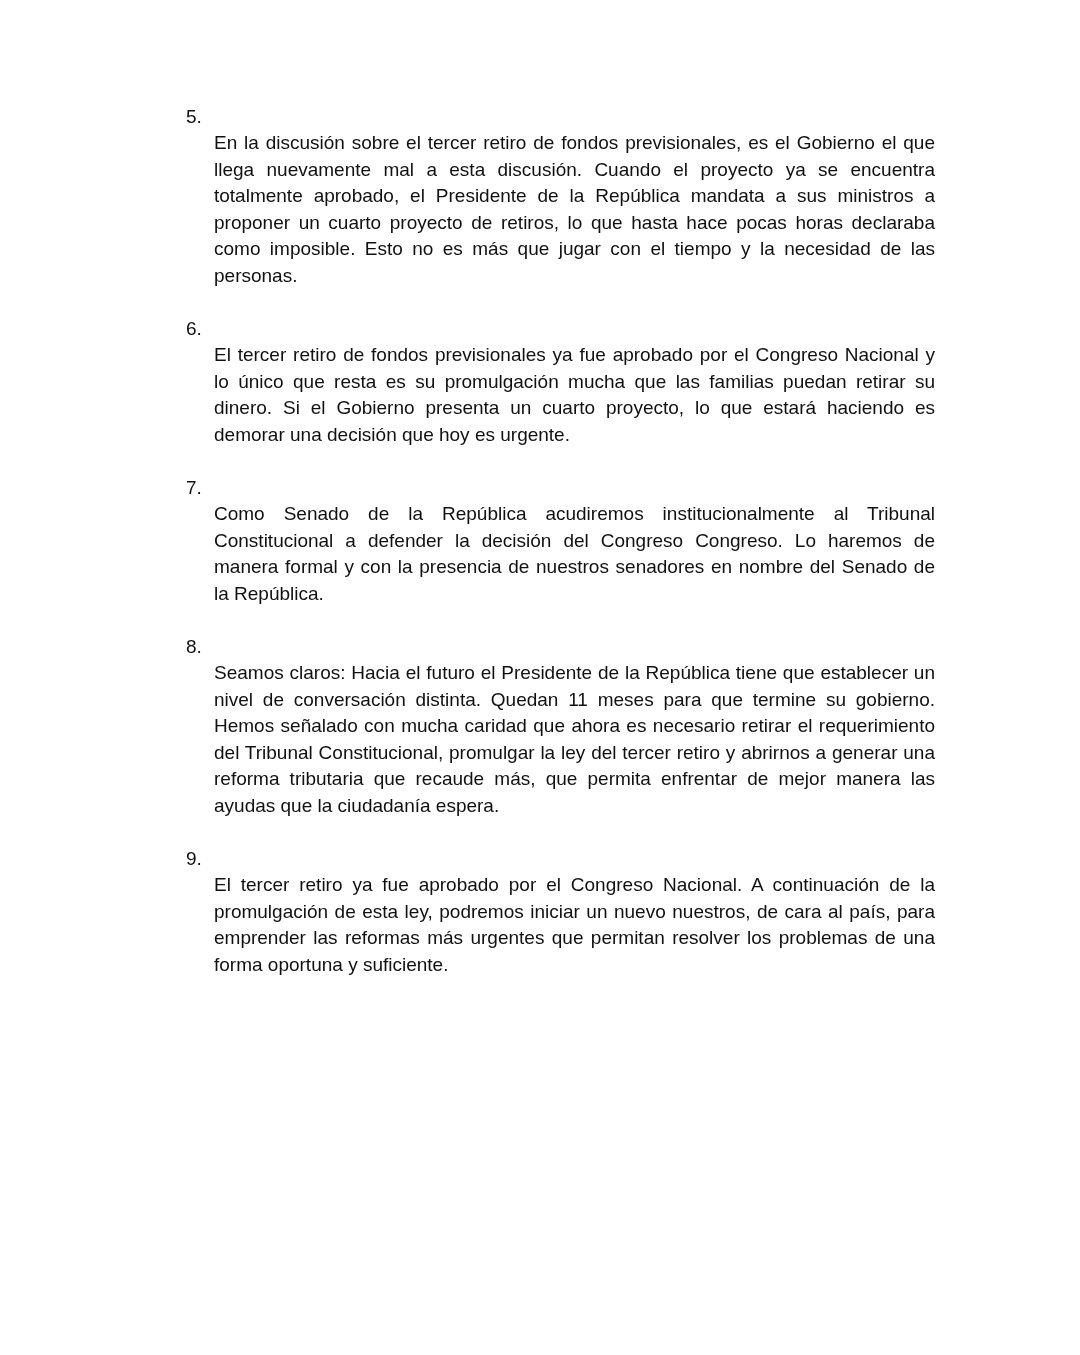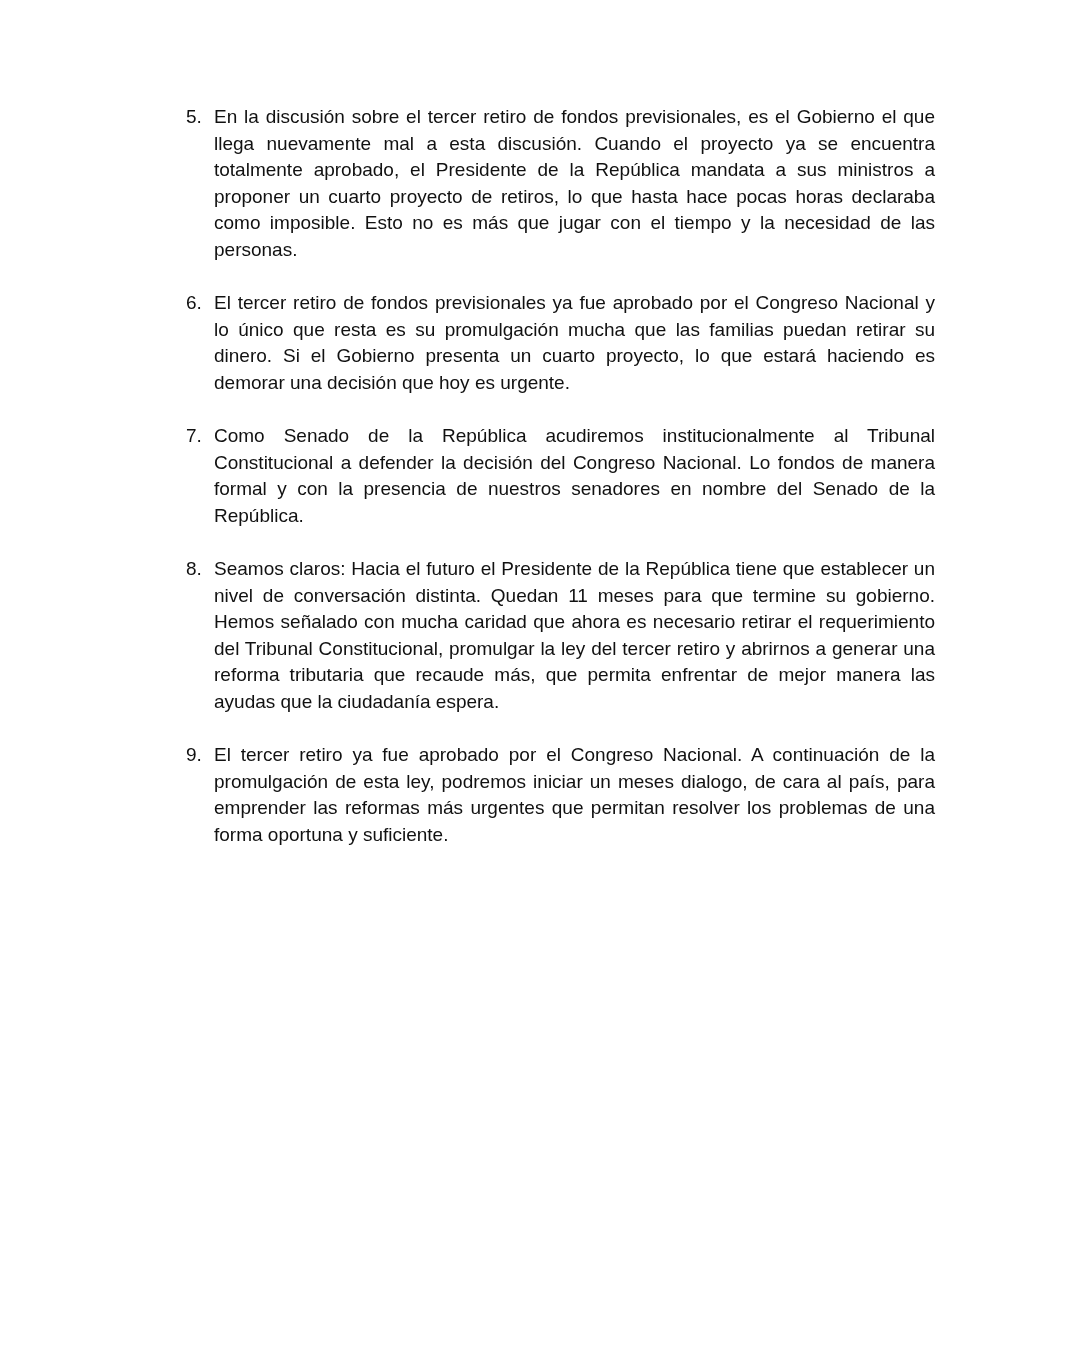--- a/index.html
+++ b/index.html
@@ -29,45 +29,46 @@
     line-height: 26.5px;
   }
   .item-number {
     flex: 0 0 28px;
     text-align: left;
     white-space: nowrap;
   }
   .item-text {
     flex: 1 1 auto;
     text-align: justify;
+    margin-top: 26px;
   }
 </style>
 </head>
 <body>
 
 <div class="page">
 
   <div class="list-item">
     <span class="item-number">5.</span>
     <span class="item-text">En la discusión sobre el tercer retiro de fondos previsionales, es el Gobierno el que llega nuevamente mal a esta discusión. Cuando el proyecto ya se encuentra totalmente aprobado, el Presidente de la República mandata a sus ministros a proponer un cuarto proyecto de retiros, lo que hasta hace pocas horas declaraba como imposible. Esto no es más que jugar con el tiempo y la necesidad de las personas.</span>
   </div>
 
   <div class="list-item">
     <span class="item-number">6.</span>
     <span class="item-text">El tercer retiro de fondos previsionales ya fue aprobado por el Congreso Nacional y lo único que resta es su promulgación mucha que las familias puedan retirar su dinero. Si el Gobierno presenta un cuarto proyecto, lo que estará haciendo es demorar una decisión que hoy es urgente.</span>
   </div>
 
   <div class="list-item">
     <span class="item-number">7.</span>
-    <span class="item-text">Como Senado de la República acudiremos institucionalmente al Tribunal Constitucional a defender la decisión del Congreso Nacional. Lo fondos de manera formal y con la presencia de nuestros senadores en nombre del Senado de la República.</span>
+    <span class="item-text">Como Senado de la República acudiremos institucionalmente al Tribunal Constitucional a defender la decisión del Congreso Congreso. Lo haremos de manera formal y con la presencia de nuestros senadores en nombre del Senado de la República.</span>
   </div>
 
   <div class="list-item">
     <span class="item-number">8.</span>
     <span class="item-text">Seamos claros: Hacia el futuro el Presidente de la República tiene que establecer un nivel de conversación distinta. Quedan 11 meses para que termine su gobierno. Hemos señalado con mucha caridad que ahora es necesario retirar el requerimiento del Tribunal Constitucional, promulgar la ley del tercer retiro y abrirnos a generar una reforma tributaria que recaude más, que permita enfrentar de mejor manera las ayudas que la ciudadanía espera.</span>
   </div>
 
   <div class="list-item">
     <span class="item-number">9.</span>
-    <span class="item-text">El tercer retiro ya fue aprobado por el Congreso Nacional. A continuación de la promulgación de esta ley, podremos iniciar un meses dialogo, de cara al país, para emprender las reformas más urgentes que permitan resolver los problemas de una forma oportuna y suficiente.</span>
+    <span class="item-text">El tercer retiro ya fue aprobado por el Congreso Nacional. A continuación de la promulgación de esta ley, podremos iniciar un nuevo nuestros, de cara al país, para emprender las reformas más urgentes que permitan resolver los problemas de una forma oportuna y suficiente.</span>
   </div>
 
 </div>
 
 </body></html>

